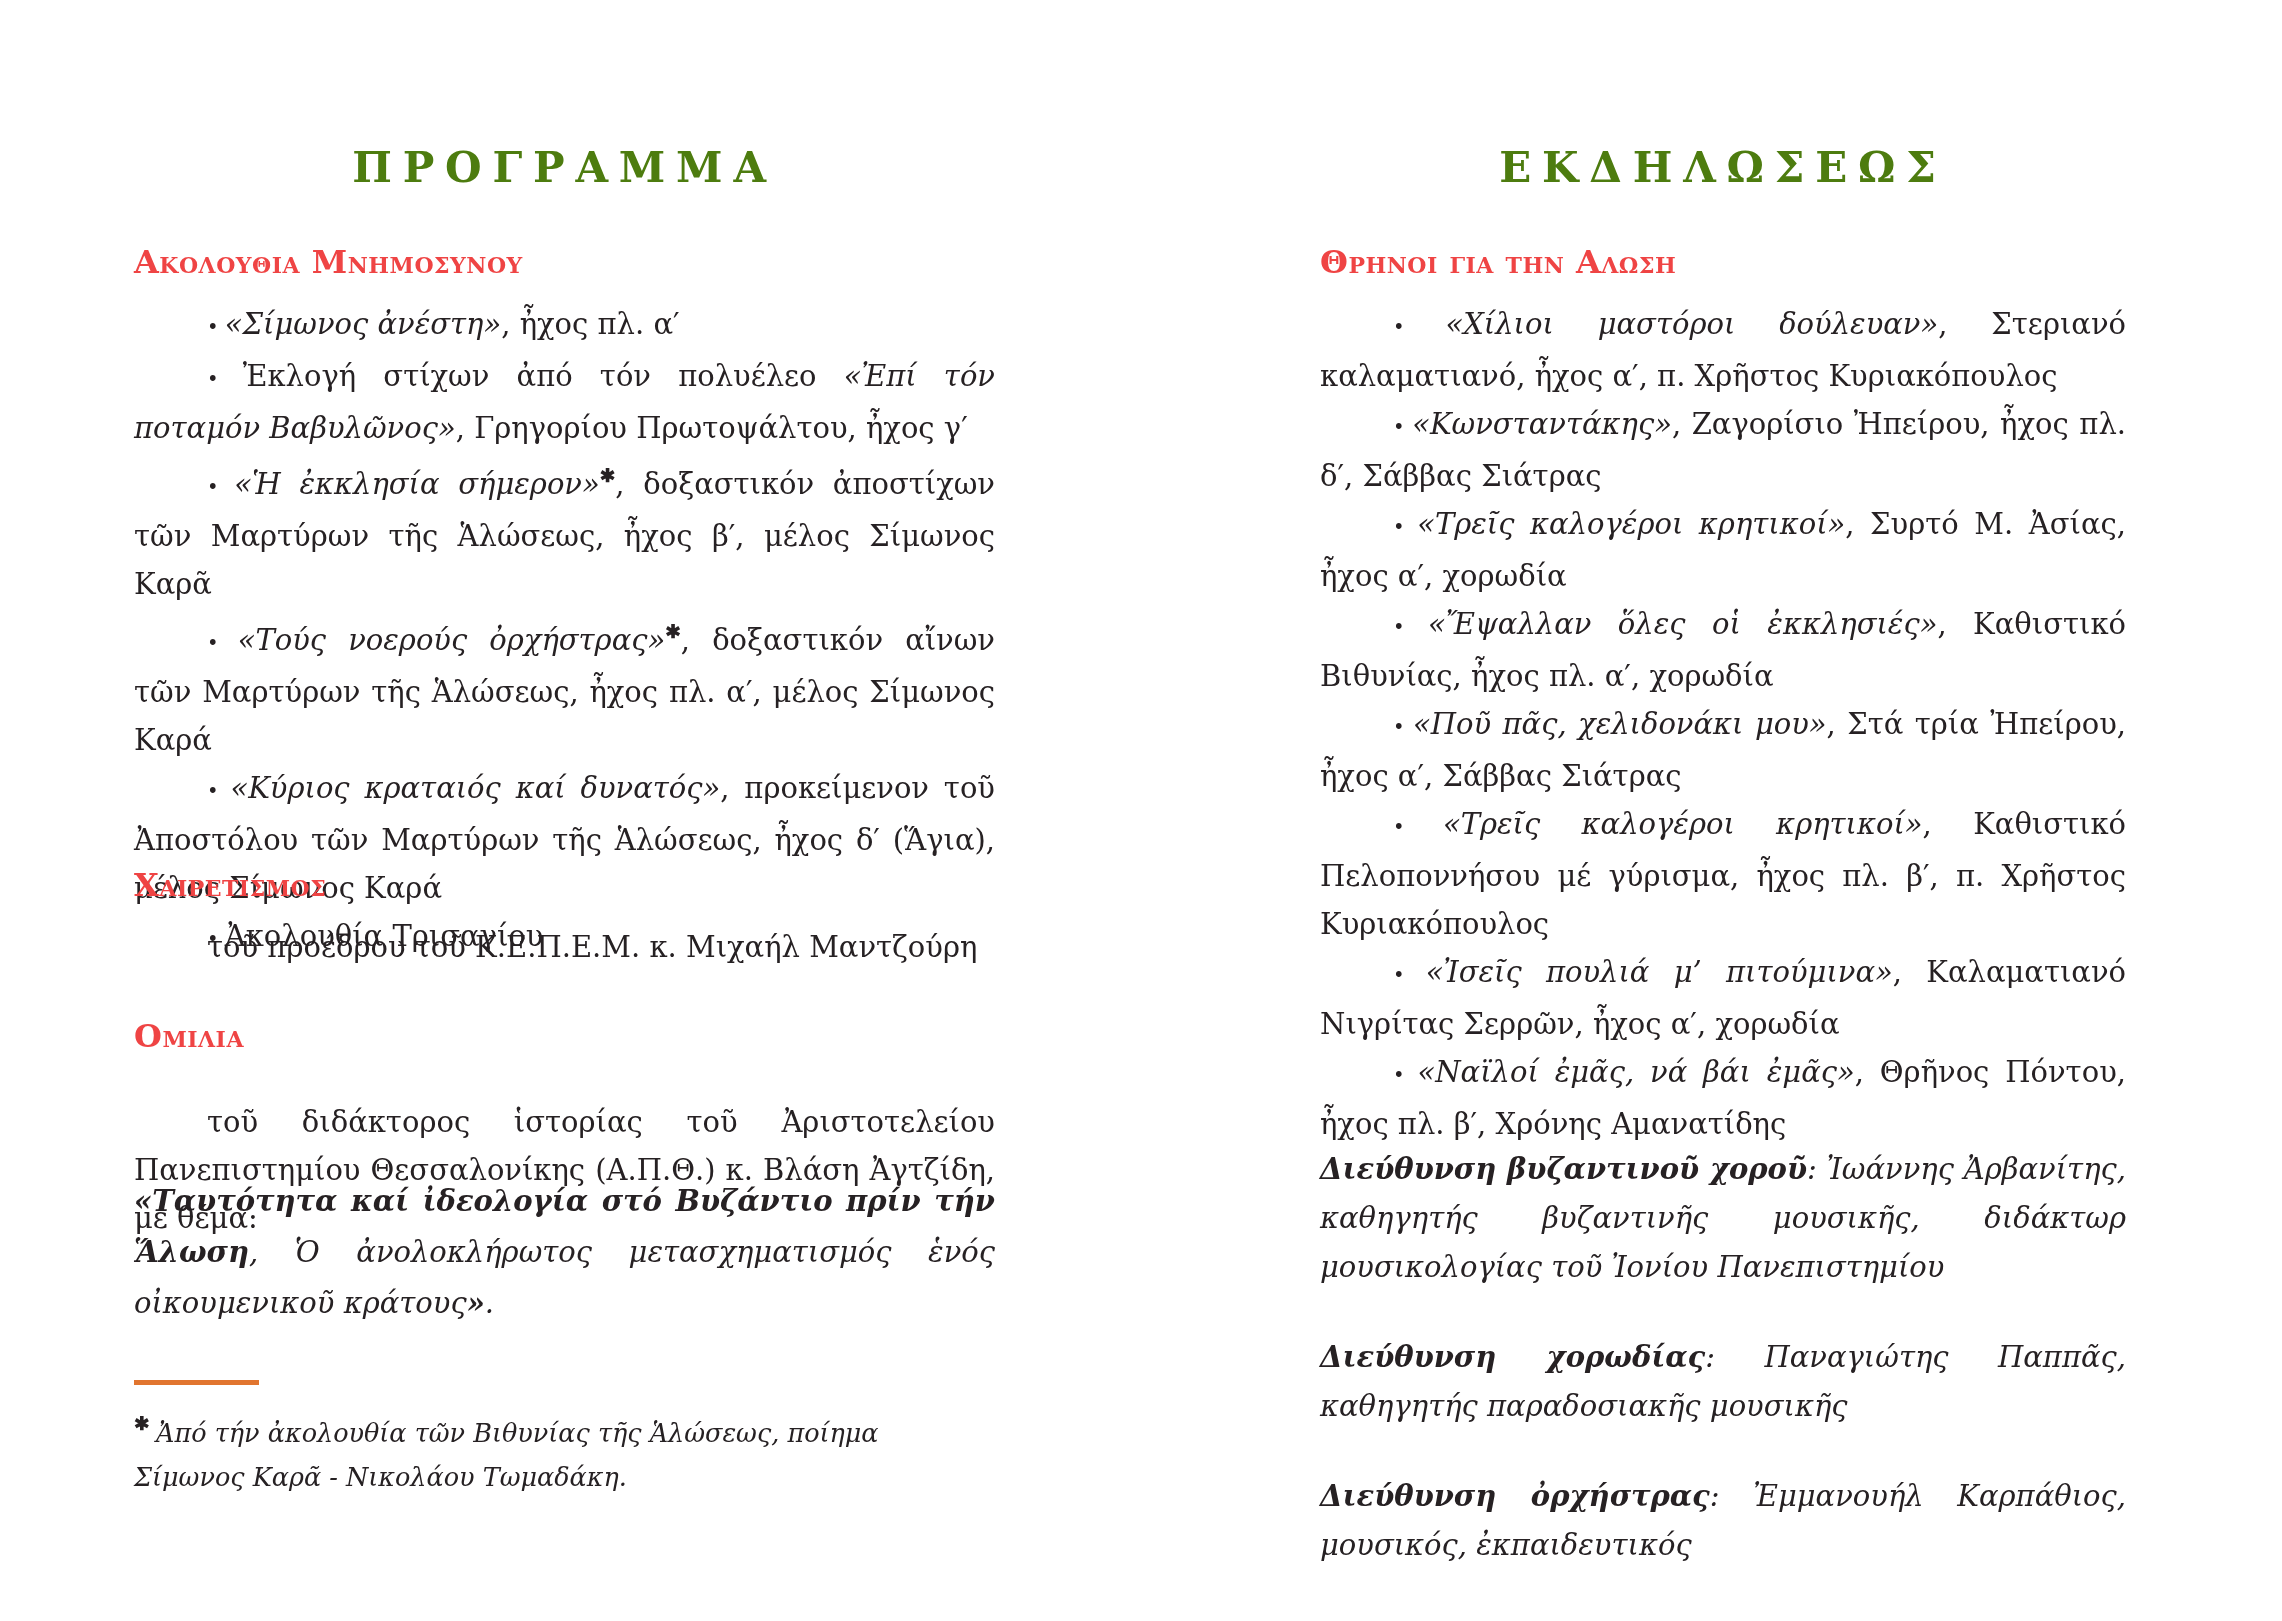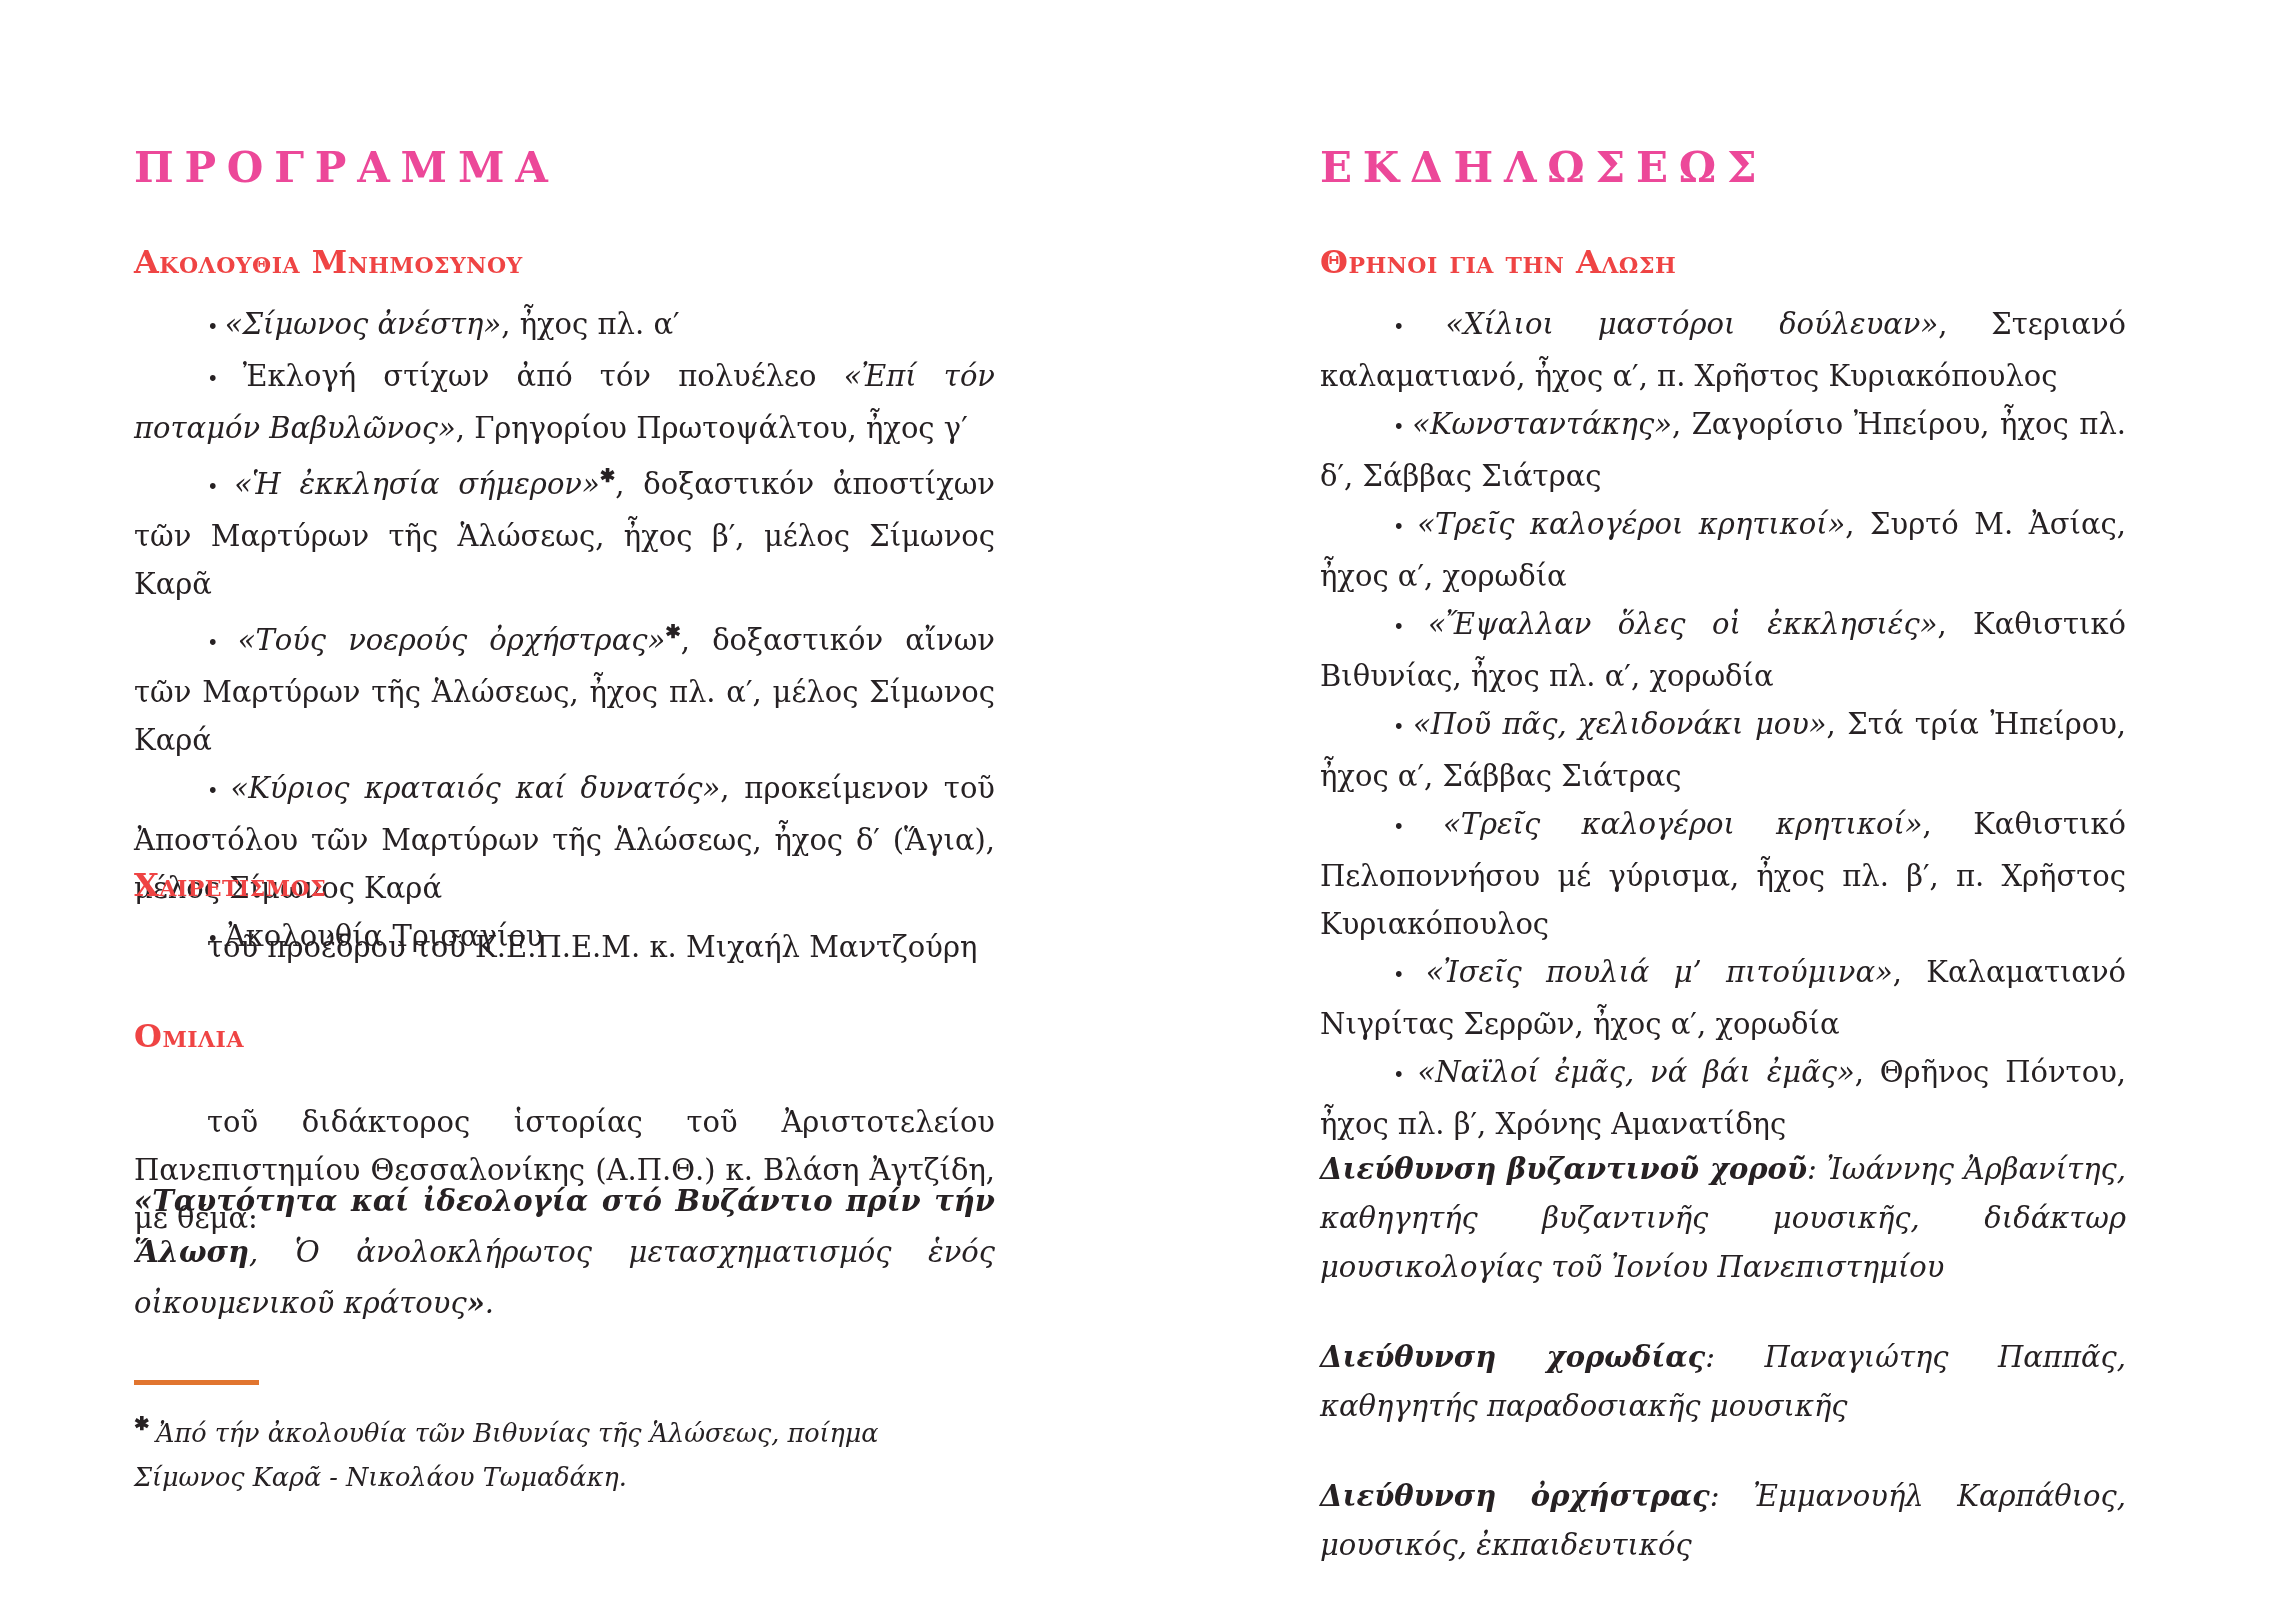--- a/index.html
+++ b/index.html
@@ -5,22 +5,22 @@
   html,body{margin:0;padding:0;}
   body{
     width:2283px;height:1621px;position:relative;overflow:hidden;
     background:#ffffff;color:#262123;
     font-family:"DejaVu Serif", serif;
   }
   .page{position:absolute;top:0;height:1621px;}
   .page-left{left:134px;width:861px;}
   .page-right{left:1320px;width:806px;}
   .page-title{
-    position:absolute;left:0;width:100%;margin:0;
-    font-size:42px;font-weight:bold;letter-spacing:10.8px;color:#ec4899;
+    position:absolute;left:0;width:100%;margin:0;text-align:center;
+    font-size:42px;font-weight:bold;letter-spacing:10.8px;color:#4d7c0f;
     white-space:nowrap;
   }
   .section-heading{
     position:absolute;left:0;margin:0;
     font-size:32px;font-weight:bold;color:#ef4444;
     font-variant:small-caps;letter-spacing:0.5px;
   }
   .block{position:absolute;left:0;width:100%;}
   .item{margin:0;font-size:29px;line-height:48px;text-align:justify;text-indent:73px;}
   .noindent .item{text-indent:0;}

